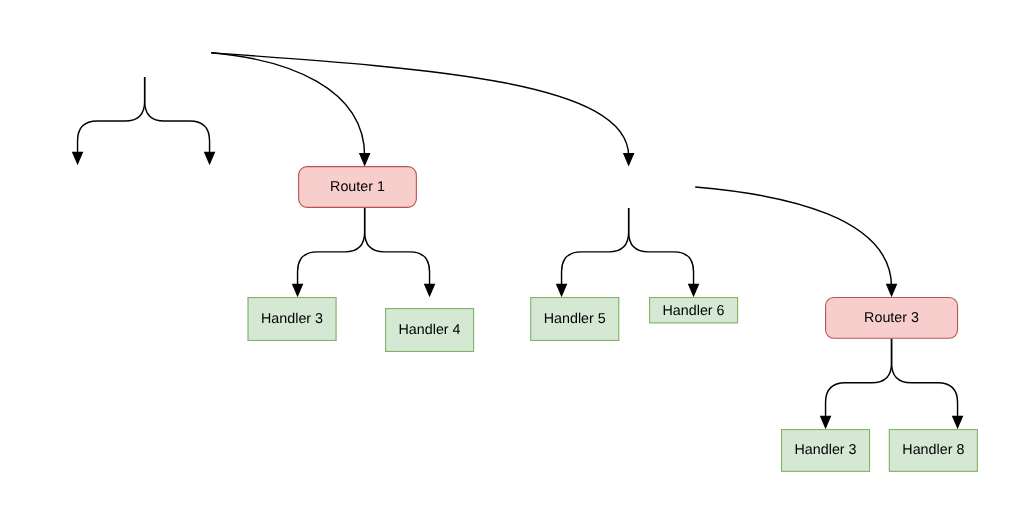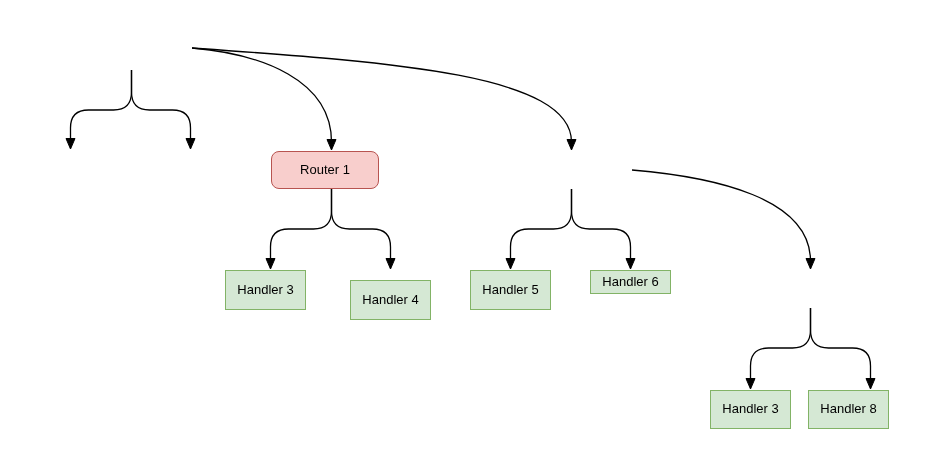--- a/index.html
+++ b/index.html
@@ -74,27 +74,30 @@
   <div class="node router" style="left:271px;top:151px;width:108px;height:38px">
     <span class="lbl">Router 1</span>
   </div>
 
   <div class="node handler" style="left:225px;top:270px;width:81px;height:40px">
     <span class="lbl">Handler 3</span>
   </div>
   <div class="node handler" style="left:350px;top:280px;width:81px;height:40px">
     <span class="lbl">Handler 4</span>
   </div>
-  <div class="node handler" style="left:470px;top:270px;width:81px;height:40px">
+  <div class="node handler" style="left:482px;top:270px;width:81px;height:40px">
     <span class="lbl">Handler 5</span>
   </div>
   <div class="node handler" style="left:590px;top:270px;width:81px;height:24px">
     <span class="lbl">Handler 6</span>
   </div>
 
+  <div class="node router" style="left:750px;top:270px;width:121px;height:38px">
+    <span class="lbl">Router 3</span>
+  </div>
 
   <div class="node handler" style="left:710px;top:390px;width:81px;height:39px">
     <span class="lbl">Handler 3</span>
   </div>
   <div class="node handler" style="left:808px;top:390px;width:81px;height:39px">
     <span class="lbl">Handler 8</span>
   </div>
 
 </div>
 

